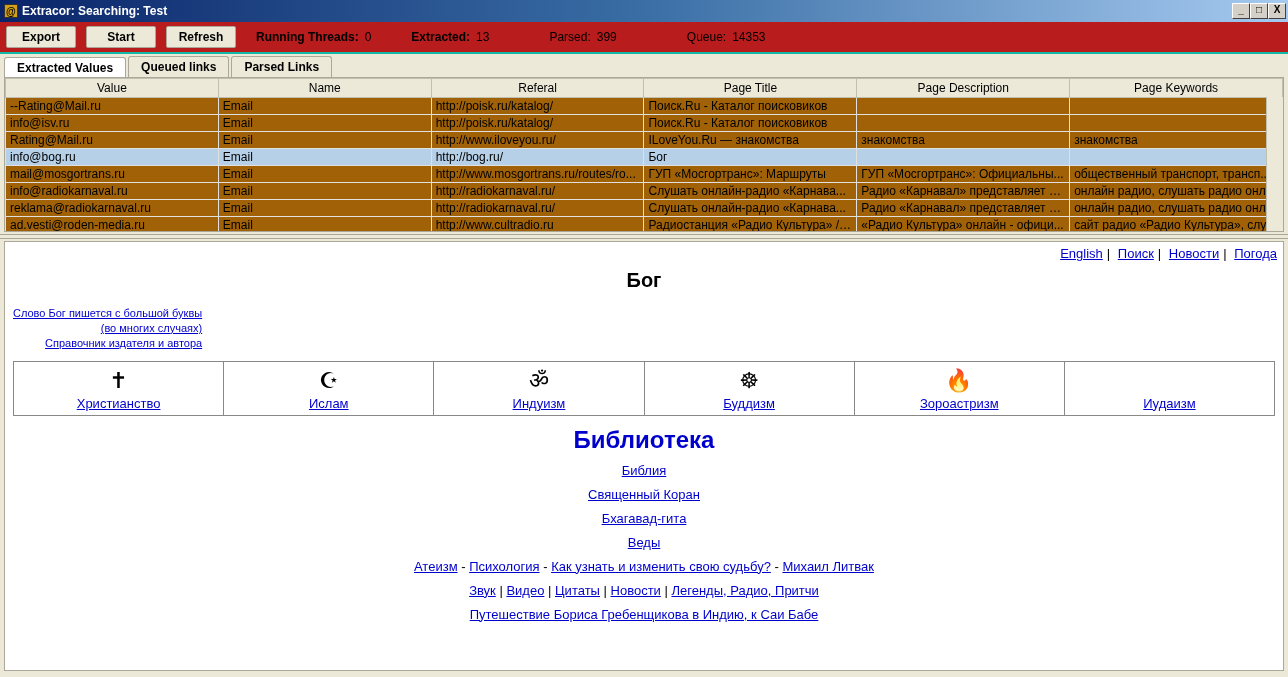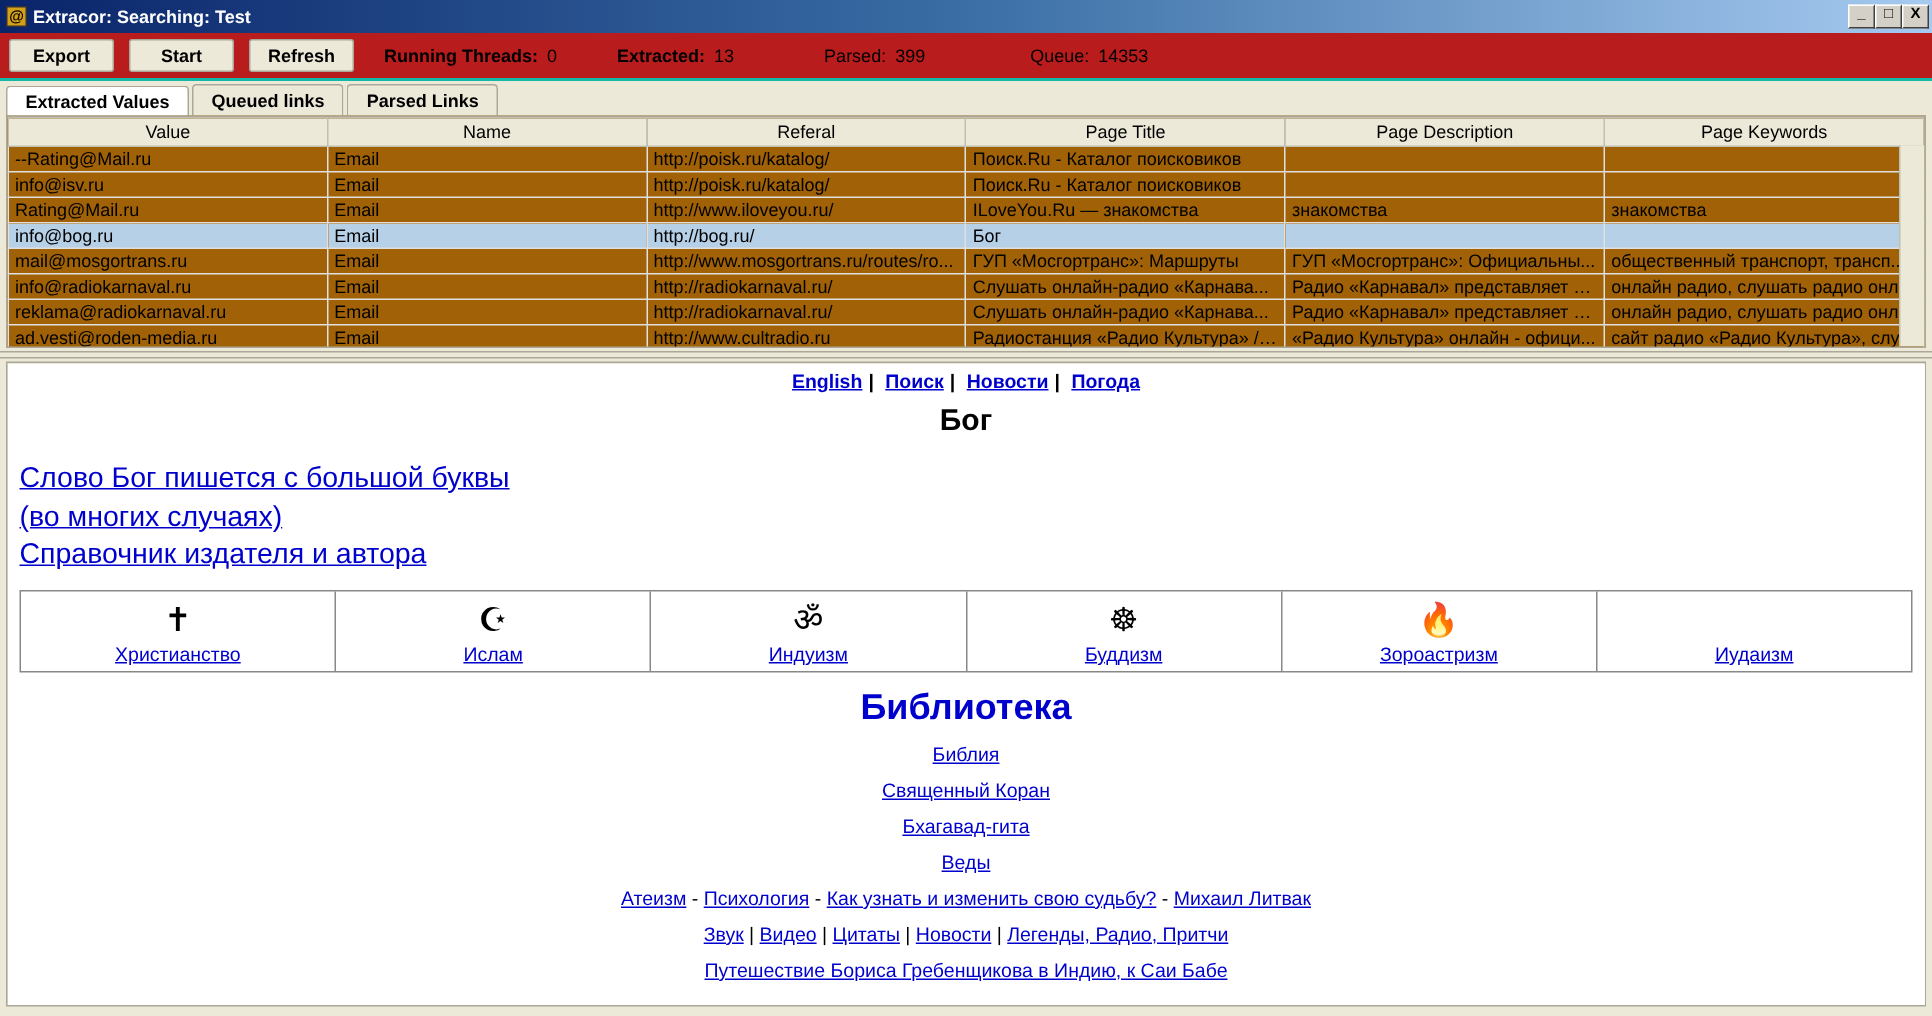--- a/index.html
+++ b/index.html
@@ -135,26 +135,26 @@
     background: #fff;
     margin: 0 4px 4px 4px;
     border: 1px solid #aca899;
     height: 430px;
     overflow: auto;
     padding: 2px 6px 12px 6px;
     font-family: Verdana, Arial, sans-serif;
     font-size: 13px;
   }
   .content a { color: #0000cc; text-decoration: underline; cursor: pointer; }
-  .topnav { text-align: center; margin: 2px 0 8px 0; font-weight: bold; }
+  .topnav { text-align: right; margin: 2px 0 8px 0; }
   .topnav .sep { margin: 0 4px; color: #000; }
   .page-h { text-align: center; font-size: 20px; font-weight: bold; margin: 6px 0 14px 0; color: #000;}
   .quote-row { display: flex; justify-content: space-between; margin: 0 2px 10px 2px;}
   .quote-left { font-size: 13px; line-height: 1.35; }
-  .quote-right { font-size: 19px; line-height: 1.35; text-align: left; }
+  .quote-right { font-size: 11px; line-height: 1.35; text-align: right; }
   .relig-table {
     display: flex;
     border: 1px solid #888;
     margin: 0 2px 10px 2px;
   }
   .relig-cell {
     flex: 1;
     border-right: 1px solid #888;
     text-align: center;
     padding: 6px 4px 4px 4px;

